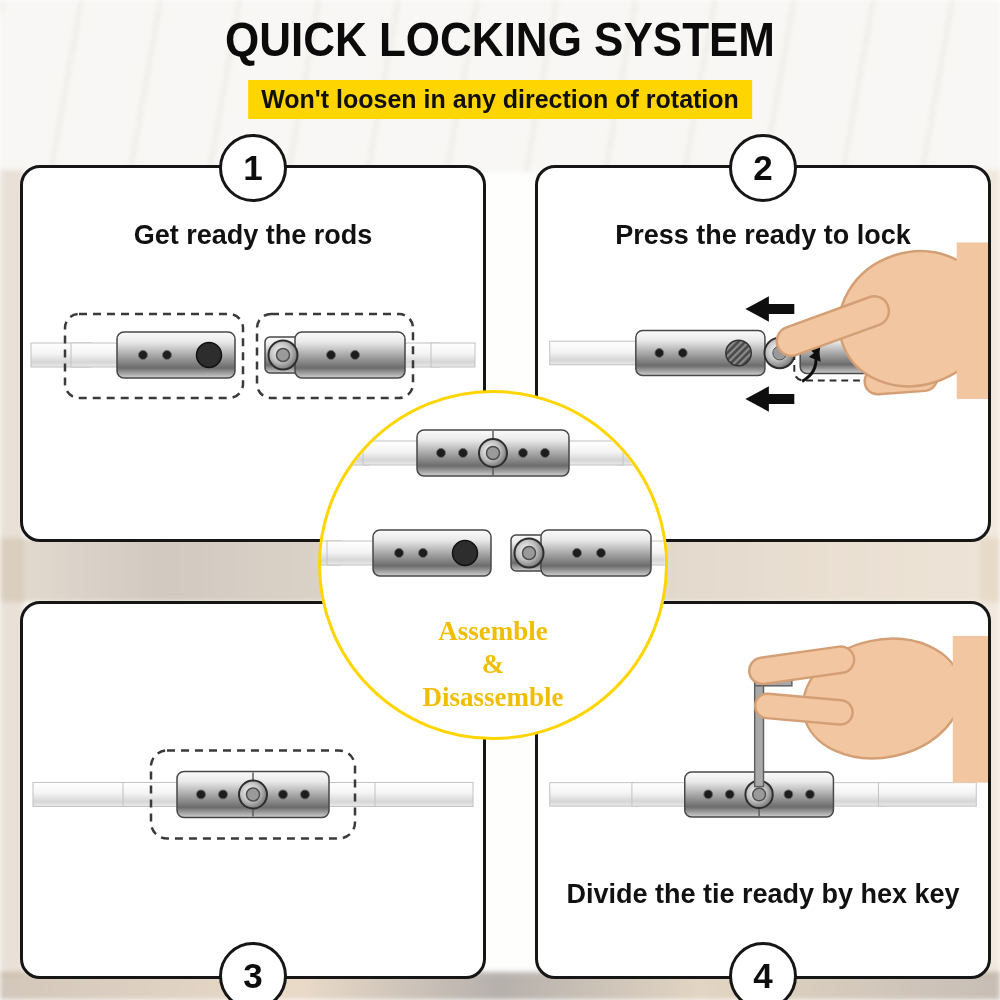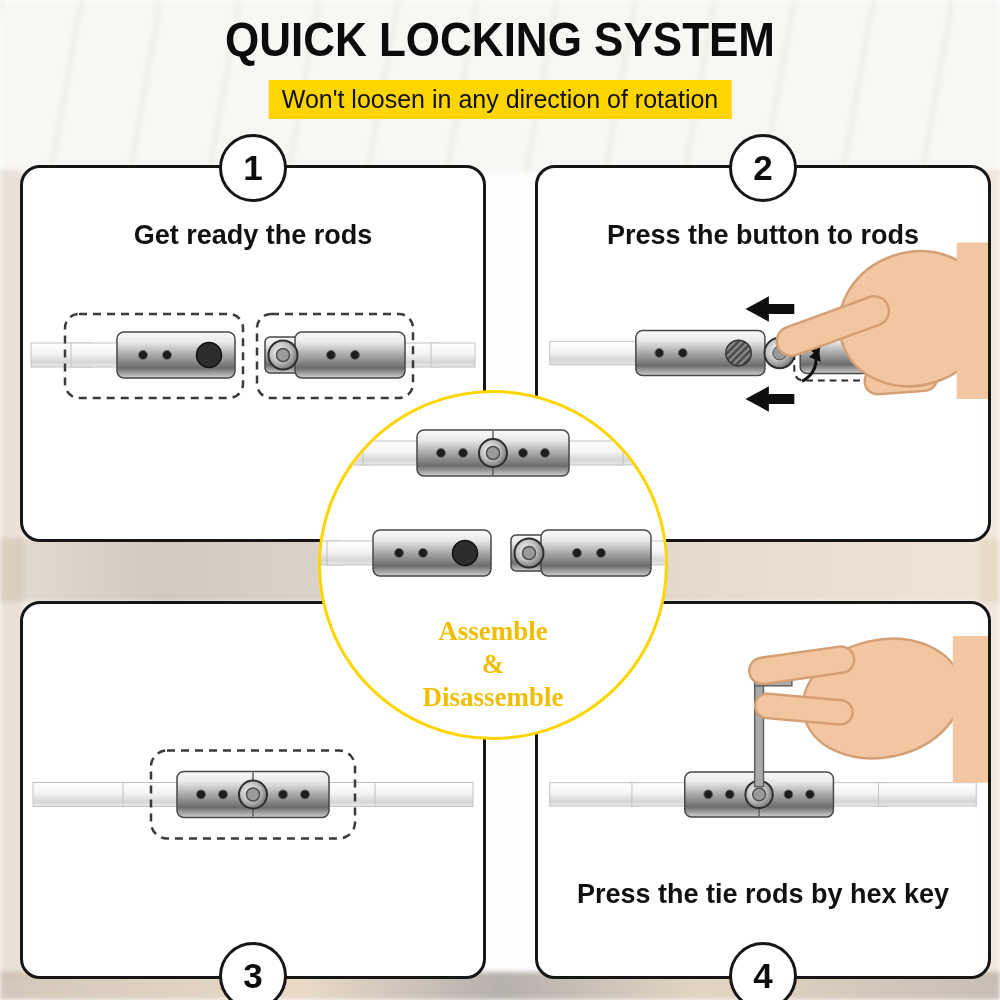--- a/index.html
+++ b/index.html
@@ -23,21 +23,21 @@
     opacity:.55;}
   .bg .doorway{position:absolute;left:452px;top:545px;width:112px;height:52px;background:#4a3a2c;opacity:.5;border-radius:4px;}
   .bg .floor{position:absolute;left:0;bottom:0;right:0;height:28px;
     background:linear-gradient(90deg,#8a6b4a,#c79e6f 30%,#3d2e22 50%,#b4905f 70%,#6b513a);opacity:.6;}
   .wash{position:absolute;inset:0;background:rgba(255,255,255,.38);z-index:1;}
 
   
   h1.title{position:absolute;top:12px;left:0;width:100%;text-align:center;margin:0;z-index:2;
     font-size:44px;font-weight:bold;color:#0b0b0b;letter-spacing:0;transform:scaleY(1.1);transform-origin:50% 0;}
   .subtitle{position:absolute;top:80px;left:50%;transform:translateX(-50%);z-index:2;
-    background:var(--accent-yellow);color:#101010;font-size:25px;font-weight:normal;
+    background:var(--accent-yellow);color:#101010;font-size:25px;font-weight:bold;
     padding:5px 13px;white-space:nowrap;}
 
   
   .panel{position:absolute;background:#fff;border:3px solid #161616;border-radius:20px;z-index:3;}
   .p1{left:20px;top:165px;width:460px;height:371px;}
   .p2{left:535px;top:165px;width:450px;height:371px;}
   .p3{left:20px;top:601px;width:460px;height:372px;}
   .p4{left:535px;top:601px;width:450px;height:372px;}
 
   .badge{position:absolute;left:50%;width:62px;height:62px;margin-left:-34px;z-index:4;
@@ -150,21 +150,21 @@
       <rect x="408" y="175" width="44" height="24" fill="url(#rodg)" stroke="#c2c2c2"></rect>
       <rect x="42" y="146" width="178" height="84" rx="14" fill="none" stroke="#3a3a3a" stroke-width="2.5" stroke-dasharray="8 6"></rect>
       <rect x="234" y="146" width="156" height="84" rx="14" fill="none" stroke="#3a3a3a" stroke-width="2.5" stroke-dasharray="8 6"></rect>
     </svg>
   </section>
 
   <section class="panel p2">
     <div class="badge top">
       <span>2</span>
     </div>
-    <h2 class="caption cap-top">Press the button to rods</h2>
+    <h2 class="caption cap-top">Press the ready to lock</h2>
     <svg class="illus" viewBox="0 0 460 371">
       <rect x="12" y="173" width="92" height="24" fill="url(#rodg)" stroke="#c2c2c2"></rect>
       <rect x="100" y="162" width="132" height="46" rx="7" fill="url(#metal)" stroke="#474747" stroke-width="1.5"></rect>
       <circle cx="124" cy="185" r="4.5" fill="#1d1d1d" stroke="#6a6a6a"></circle>
       <circle cx="148" cy="185" r="4.5" fill="#1d1d1d" stroke="#6a6a6a"></circle>
       <circle cx="205" cy="185" r="13" fill="url(#hatch)" stroke="#333" stroke-width="1.5"></circle>
       <circle cx="247" cy="185" r="15.5" fill="url(#btng)" stroke="#2e2e2e" stroke-width="2"></circle>
       <circle cx="247" cy="185" r="7" fill="#9a9a9a" stroke="#4f4f4f"></circle>
       <rect x="268" y="164" width="100" height="42" rx="7" fill="url(#metal)" stroke="#474747" stroke-width="1.5"></rect>
       <rect x="262" y="157" width="116" height="56" rx="9" fill="none" stroke="#2c2c2c" stroke-width="2" stroke-dasharray="7 5"></rect>
@@ -201,21 +201,21 @@
       <use href="#connector-assembled" x="100" y="155"></use>
       <rect x="352" y="178" width="98" height="24" fill="url(#rodg)" stroke="#c2c2c2"></rect>
       <rect x="128" y="146" width="204" height="88" rx="16" fill="none" stroke="#3a3a3a" stroke-width="2.5" stroke-dasharray="8 6"></rect>
     </svg>
   </section>
 
   <section class="panel p4">
     <div class="badge bottom">
       <span>4</span>
     </div>
-    <h2 class="caption cap-bottom">Press the tie rods by hex key</h2>
+    <h2 class="caption cap-bottom">Divide the tie ready by hex key</h2>
     <svg class="illus" viewBox="0 0 460 371">
       <rect x="12" y="178" width="90" height="24" fill="url(#rodg)" stroke="#c2c2c2"></rect>
       <use href="#connector-assembled" x="96" y="155"></use>
       <rect x="348" y="178" width="100" height="24" fill="url(#rodg)" stroke="#c2c2c2"></rect>
       <g>
         <rect x="221.5" y="70" width="9" height="112" fill="#a9a9a9" stroke="#5f5f5f" stroke-width="1.5"></rect>
         <rect x="221.5" y="70" width="38" height="9" fill="#a9a9a9" stroke="#5f5f5f" stroke-width="1.5"></rect>
       </g>
       <g fill="#f2c6a0" stroke="#d49f74" stroke-width="2.5" stroke-linejoin="round">
         <rect x="300" y="112" width="70" height="26" rx="13" transform="rotate(-8 300 125)"></rect>

